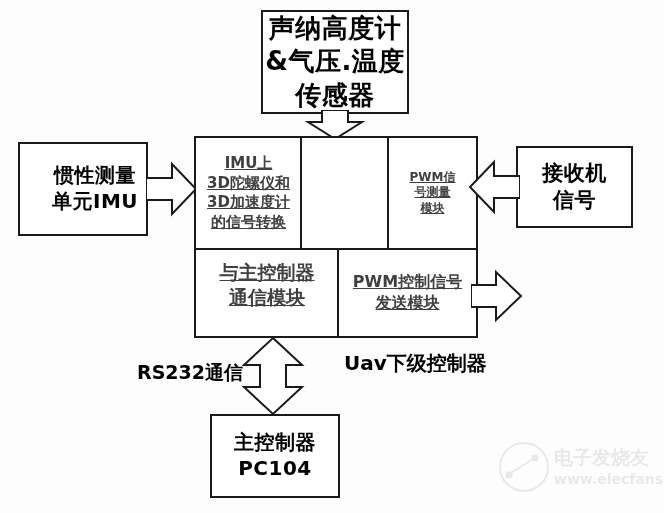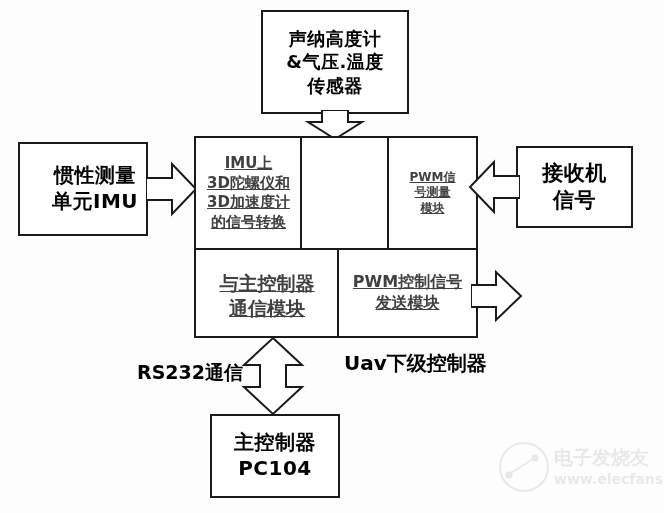--- a/index.html
+++ b/index.html
@@ -74,21 +74,21 @@
     color: #8e8e96;
     font-weight: bold;
   }
   .line-el { position: absolute; background: #1a1a1a; }
 </style>
 </head>
 <body>
 
 <div id="canvas">
 
-  <div class="box" style="left:261px; top:10px; width:148px; height:104px; font-size:18px;">
+  <div class="box" style="left:261px; top:10px; width:148px; height:104px; font-size:26px;">
     <span>声纳高度计</span>
     <span>&amp;气压.温度</span>
     <span>传感器</span>
   </div>
 
   <div class="line-el" style="left:322px; top:114px; width:2px; height:10px;"></div>
   <div class="line-el" style="left:346px; top:114px; width:2px; height:10px;"></div>
 
   <div class="arrow" style="left:300px; top:110px; width:70px; height:30px;">
     <svg width="70" height="30" viewBox="0 0 70 30">
@@ -123,21 +123,21 @@
     <span>的信号转换</span>
   </div>
 
 
   <div class="cell" style="left:390px; top:140px; width:85px; height:106px; font-size:12px;">
     <span>PWM信</span>
     <span>号测量</span>
     <span>模块</span>
   </div>
 
-  <div class="cell" style="left:198px; top:255px; width:138px; height:82px; font-size:19px;">
+  <div class="cell" style="left:198px; top:244px; width:138px; height:82px; font-size:19px;">
     <span>与主控制器</span>
     <span>通信模块</span>
   </div>
 
   <div class="cell" style="left:340px; top:252px; width:135px; height:82px; font-size:16px;">
     <span>PWM控制信号</span>
     <span>发送模块</span>
   </div>
 
   <div class="box" style="left:516px; top:146px; width:117px; height:82px; font-size:21px;">

